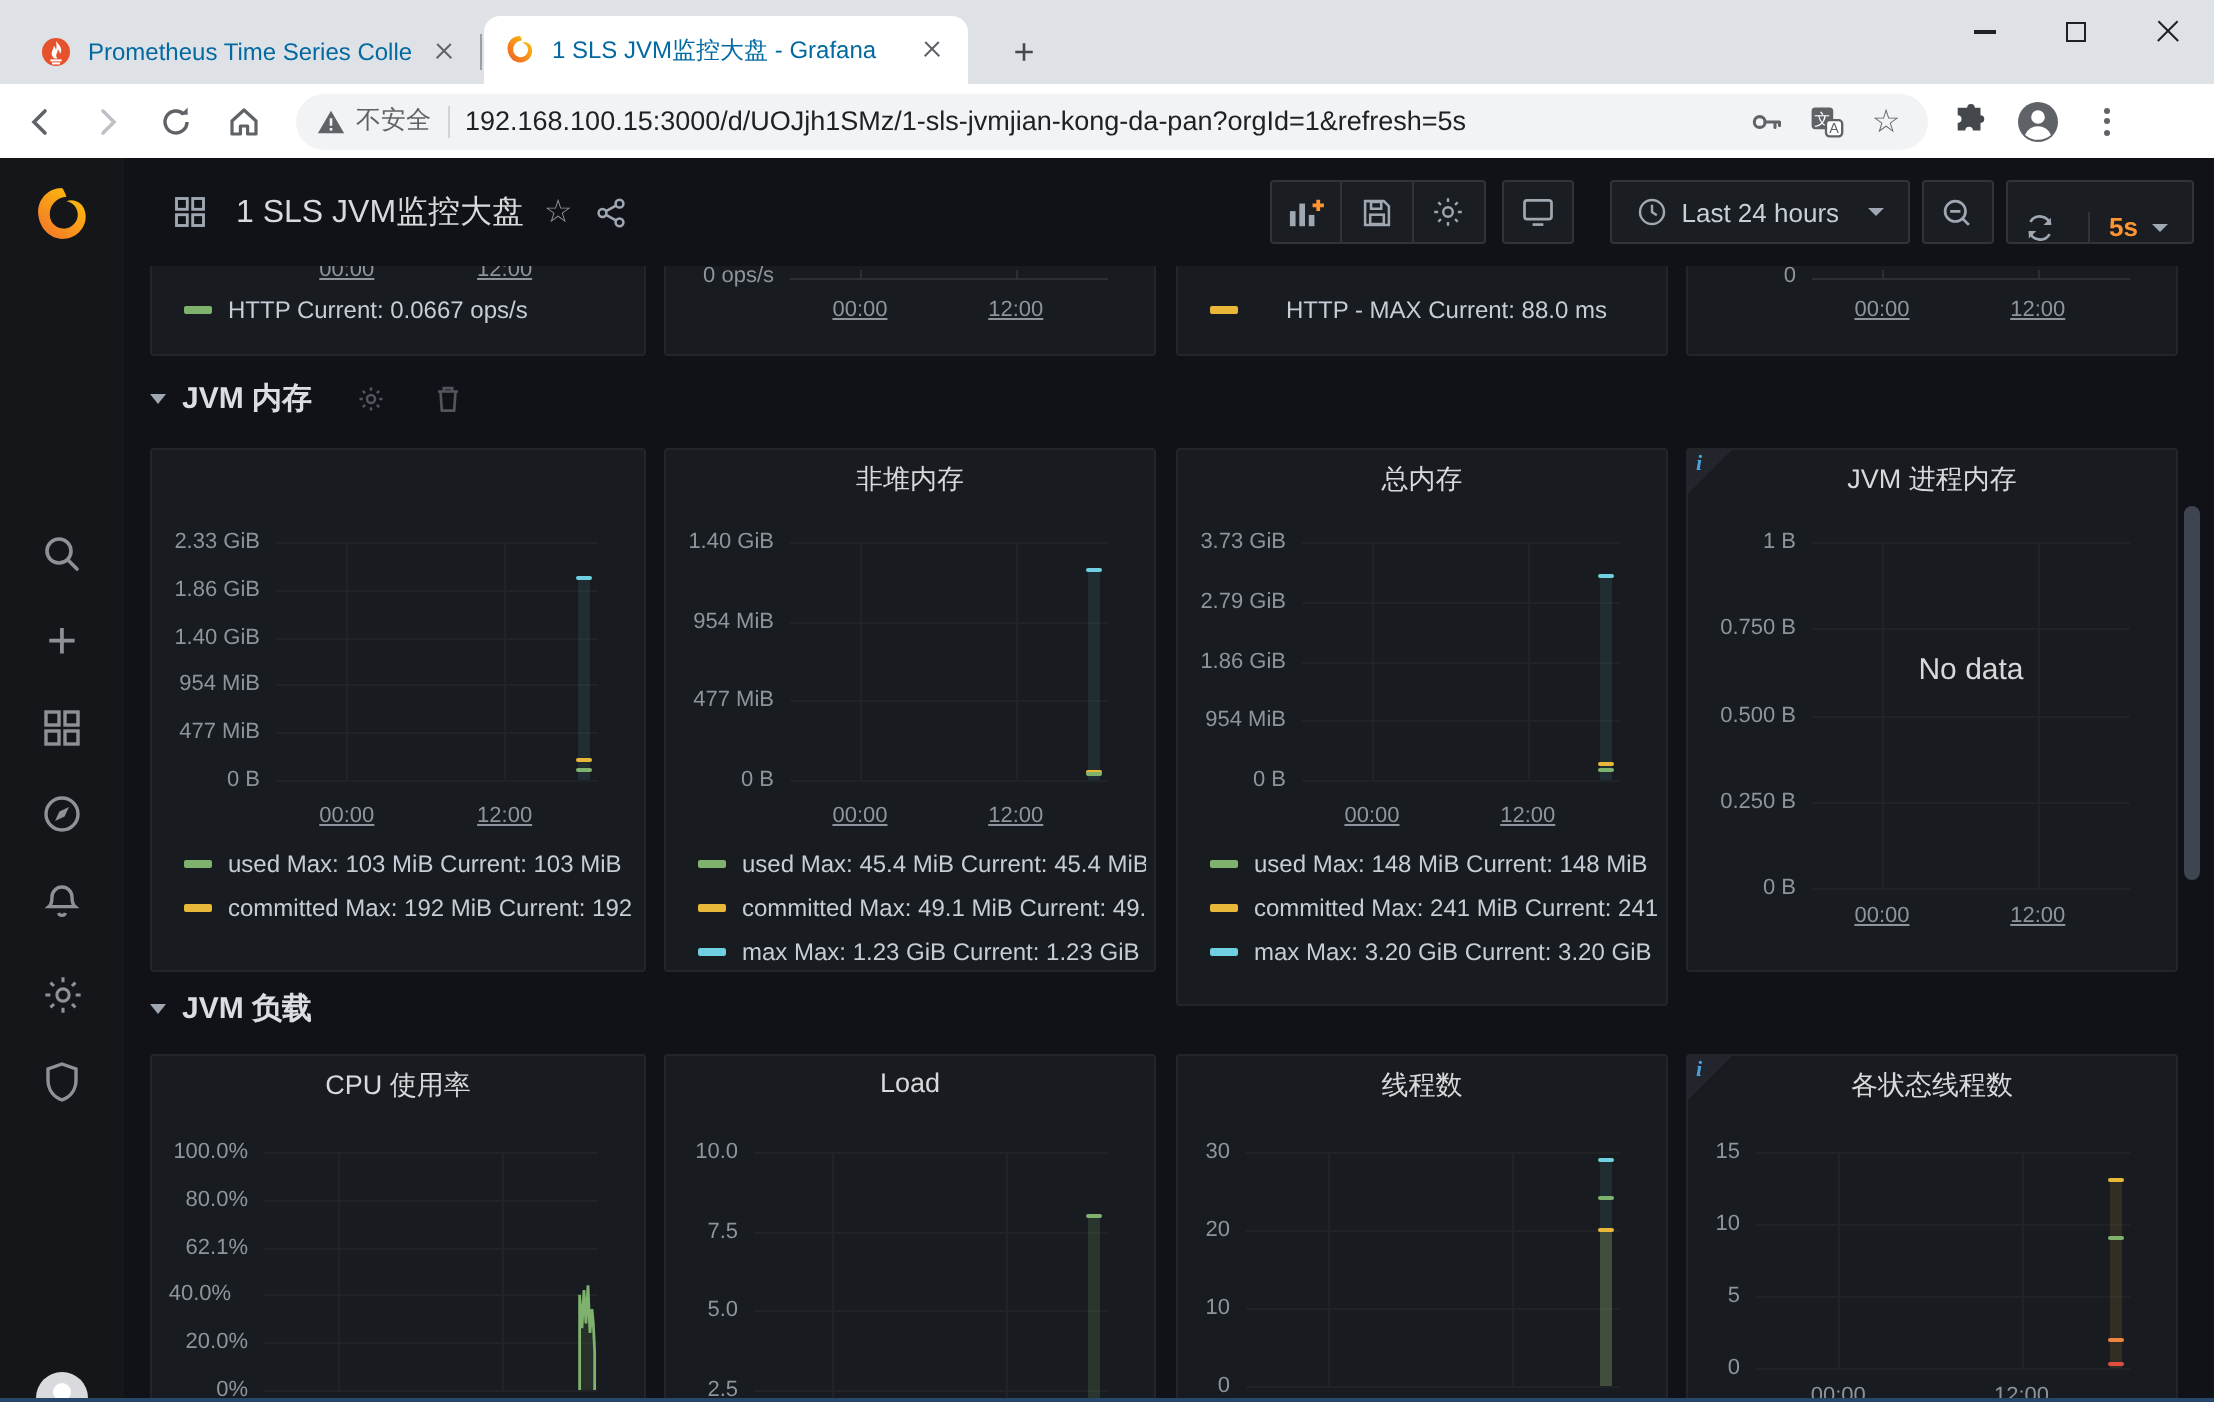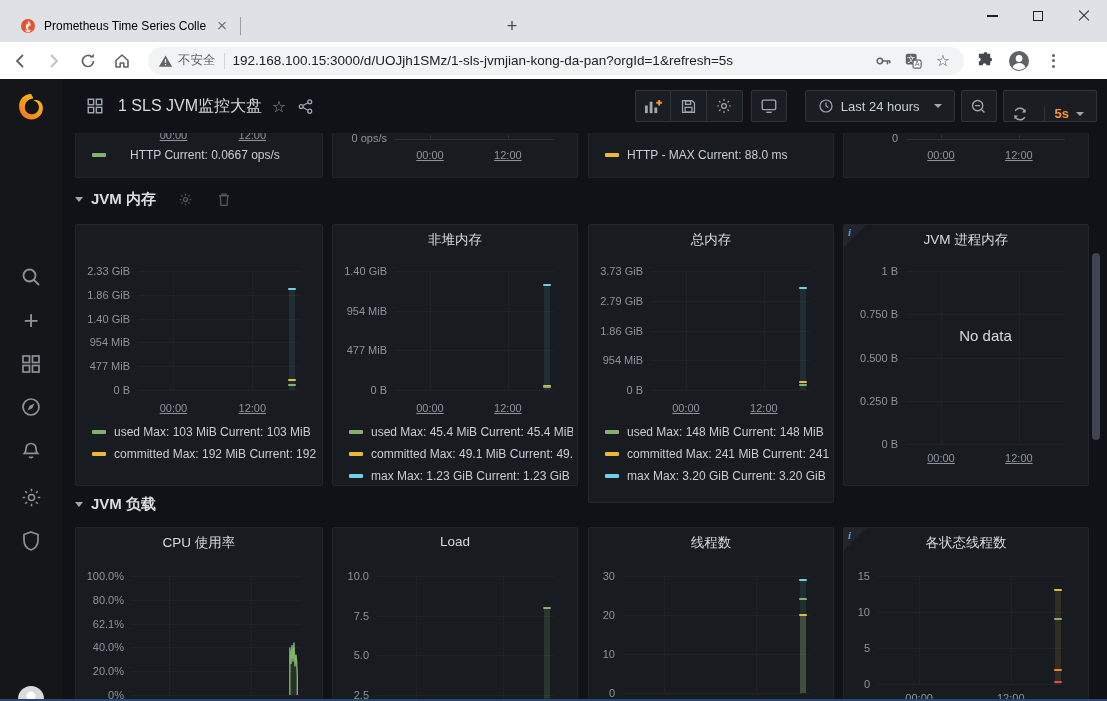--- a/index.html
+++ b/index.html
@@ -1,21 +1,21 @@
 <!DOCTYPE html>
 <html><head>
 <meta charset="utf-8">
 <style>
   html,body{margin:0;padding:0;background:#000;}
   #stage{position:relative;width:1107px;height:701px;overflow:hidden;
     font-family:"Liberation Sans","DejaVu Sans",sans-serif;background:#111217;}
   
   #tabstrip{position:absolute;left:0;top:0;width:1107px;height:42px;background:#dee1e6;}
   .tab{position:absolute;top:10px;height:32px;display:flex;align-items:center;gap:8px;padding:0 10px;box-sizing:border-box;}
-  .tab .t-title{font-size:12px;color:#000000;white-space:nowrap;overflow:hidden;flex:1;}
+  .tab .t-title{font-size:12px;color:#0369a1;white-space:nowrap;overflow:hidden;flex:1;}
   .tab-active{background:#fff;border-radius:8px 8px 0 0;top:8px;height:34px;}
   .tab-sep{position:absolute;top:17px;width:1px;height:18px;background:#9aa0a6;}
   .t-close{position:relative;width:16px;height:16px;border-radius:50%;flex:0 0 16px;}
   .t-close:before,.t-close:after{content:"";position:absolute;left:3px;top:7.3px;width:10px;height:1.4px;background:#5f6368;}
   .t-close:before{transform:rotate(45deg);} .t-close:after{transform:rotate(-45deg);}
   #newtab{position:absolute;left:500px;top:14px;width:24px;height:24px;color:#44474c;font-size:18px;line-height:24px;text-align:center;}
   #win-controls{position:absolute;right:0;top:0;height:32px;display:flex;}
   .win-btn{width:46px;height:32px;display:flex;align-items:center;justify-content:center;}
   .glyph-min{width:11px;height:1.5px;background:#202124;}
   .glyph-max{width:10px;height:10px;border:1.3px solid #202124;box-sizing:border-box;}
@@ -77,20 +77,35 @@
             <circle cx="8" cy="8" r="7" fill="#e6522c"></circle>
             <path d="M8 2.5c1 1.5 2.6 2.6 2.6 4.6 0 .8-.3 1.4-.7 1.9.1-1-.4-1.9-1-2.4.2 1.4-.8 2-.8 3.3 0 .6.3 1 .7 1.3H7.2c-.8-.5-1.4-1.3-1.4-2.4 0-1.5 1.1-2.2 1.1-3.8.7.5 1 1.3 1 2 .4-.7.5-1.8.1-4.5z" fill="#fff"></path>
             <rect x="5.2" y="11.7" width="5.6" height="1" fill="#fff"></rect>
             <rect x="6" y="13.2" width="4" height="1" fill="#fff"></rect>
           </svg>
     </span>
     <span class="t-title">Prometheus Time Series Colle</span>
     <span class="t-close"></span>
   </div>
   <div class="tab-sep" style="left:240px;"></div>
+  <div class="tab tab-active" style="left:242px;width:242px;">
+    <span>
+      <svg width="16" height="16" viewBox="0 0 16 16">
+            <defs>
+              <linearGradient id="gfav" x1="0" y1="1" x2="1" y2="0">
+                <stop offset="0" stop-color="#f05a28"></stop>
+                <stop offset="1" stop-color="#fbca0a"></stop>
+              </linearGradient>
+            </defs>
+            <path d="M8 1C4 1 1.5 4 1.8 7.6 2.1 11.5 5 14.6 8.6 14.2 12 13.9 14.4 11 14 7.8 13.7 4.8 11 3.6 9 4.4 10.6 4.6 12 6 12 7.9 12 10 10.2 11.8 8 11.6 5.9 11.4 4.4 9.6 4.6 7.4 4.8 5 6.6 3.4 9 3.2 8.7 2 8 1 8 1z" fill="url(#gfav)"></path>
+          </svg>
+    </span>
+    <span class="t-title">1 SLS JVM监控大盘 - Grafana</span>
+    <span class="t-close"></span>
+  </div>
   <div id="newtab">+</div>
   <div id="win-controls">
     <div class="win-btn">
           <span class="glyph-min"></span>
         </div>
     <div class="win-btn">
           <span class="glyph-max"></span>
         </div>
     <div class="win-btn">
           <span class="glyph-close"></span>
@@ -306,21 +321,21 @@
   </span>
 </div>
 
 <div id="dashboard">
       <div class="panel" style="left: 13px; top: -130px; width: 248px; height: 175px;">
         <div style="position: absolute; left: 0px; right: 0px; bottom: 0px; display: flex; flex-direction: column; justify-content: flex-end; padding-bottom: 12px;">
           <div style="position: relative; height: 18px;">
             <span class="xtick" style="left: 97.42px; top: 2px;">00:00</span>
             <span class="xtick" style="left: 176.31px; top: 2px;">12:00</span>
           </div>
-          <div style="position: relative; display: flex; align-items: center; gap: 24px; height: 20px; padding-left: 16px; overflow: hidden;">
+          <div style="position: relative; display: flex; align-items: center; gap: 8px; height: 20px; padding-left: 16px; overflow: hidden;">
             <span class="lswatch" style="background: rgb(126, 178, 109);"></span>
             <span class="ltext">HTTP  Current: 0.0667 ops/s</span>
           </div>
         </div>
       </div>
       <div class="panel" style="left: 270px; top: -130px; width: 246px; height: 175px;">
         <div style="position: absolute; left: 0px; right: 0px; bottom: 0px; display: flex; flex-direction: column; justify-content: flex-end; padding-bottom: 12px;">
           <div style="position: relative; height: 18px;">
             <span class="ytick" style="left: 0px; width: 54px; top: 3px;">0 ops/s</span>
             <span class="axisline" style="left: 62px; width: 159px; top: 10px;"></span>
@@ -328,21 +343,21 @@
             <span style="position: absolute; left: 174.89px; top: 6px; width: 1px; height: 5px; background: rgb(44, 47, 52);"></span>
           </div>
           <div style="position: relative; height: 18px;">
             <span class="xtick" style="left: 96.98px; top: 2px;">00:00</span>
             <span class="xtick" style="left: 174.89px; top: 2px;">12:00</span>
           </div>
         </div>
       </div>
       <div class="panel" style="left: 526px; top: -130px; width: 246px; height: 175px;">
         <div style="position: absolute; left: 0px; right: 0px; bottom: 0px; display: flex; flex-direction: column; justify-content: flex-end; padding-bottom: 12px;">
-          <div style="position: relative; display: flex; align-items: center; gap: 8px; height: 20px; padding-left: 16px; overflow: hidden; text-align: center;">
+          <div style="position: relative; display: flex; align-items: center; gap: 24px; height: 20px; padding-left: 16px; overflow: hidden; text-align: center;">
             <span class="lswatch" style="background: rgb(234, 184, 57);"></span>
             <span class="ltext">HTTP - MAX  Current: 88.0 ms</span>
           </div>
         </div>
       </div>
       <div class="panel" style="left: 781px; top: -130px; width: 246px; height: 175px;">
         <div style="position: absolute; left: 0px; right: 0px; bottom: 0px; display: flex; flex-direction: column; justify-content: flex-end; padding-bottom: 12px;">
           <div style="position: relative; height: 18px;">
             <span class="ytick" style="left: 0px; width: 54px; top: 3px;">0</span>
             <span class="axisline" style="left: 62px; width: 159px; top: 10px;"></span>
@@ -499,21 +514,21 @@
       <div class="panel" style="left: 13px; top: 394px; width: 248px; height: 230px;">
         <div class="ptitle">CPU 使用率</div>
         <div class="plotbox" style="left: 56px; top: 48px; width: 167px; height: 119px;">
           <div class="hgrid" style="top: 0px;"></div>
           <span class="ytick" style="left: -56px; width: 48px; top: -6px;">100.0%</span>
           <div class="hgrid" style="top: 23.8px;"></div>
           <span class="ytick" style="left: -56px; width: 48px; top: 17.8px;">80.0%</span>
           <div class="hgrid" style="top: 47.6px;"></div>
           <span class="ytick" style="left: -56px; width: 48px; top: 41.6px;">62.1%</span>
           <div class="hgrid" style="top: 71.4px;"></div>
-          <span class="ytick" style="left: -56px; width: 48px; top: 65.4px;">40.0%</span>
+          <span class="ytick" style="left: -56px; width: 48px; top: 65.4px; text-align: center;">40.0%</span>
           <div class="hgrid" style="top: 95.2px;"></div>
           <span class="ytick" style="left: -56px; width: 48px; top: 89.2px;">20.0%</span>
           <div class="hgrid" style="top: 119px;"></div>
           <span class="ytick" style="left: -56px; width: 48px; top: 113px;">0%</span>
           <div class="vgrid" style="left: 36.74px;"></div>
           <div class="vgrid" style="left: 118.57px;"></div>
           <svg viewBox="0 0 100 100" preserveAspectRatio="none" style="position: absolute; left: 0px; top: 0px; width: 100%; height: 100%;">
             <polygon points="94.5,100 94.5,60 95.2,74 95.8,58 96.4,72 97,56 97.6,76 98.2,66 98.6,72 99,84 99,100" fill="rgba(126,178,109,0.15)"></polygon>
             <polyline points="94.5,100 94.5,60 95.2,74 95.8,58 96.4,72 97,56 97.6,76 98.2,66 98.6,72 99,84 99,100" fill="none" stroke="#7EB26D" stroke-width="1.4" vector-effect="non-scaling-stroke"></polyline>
           </svg>

